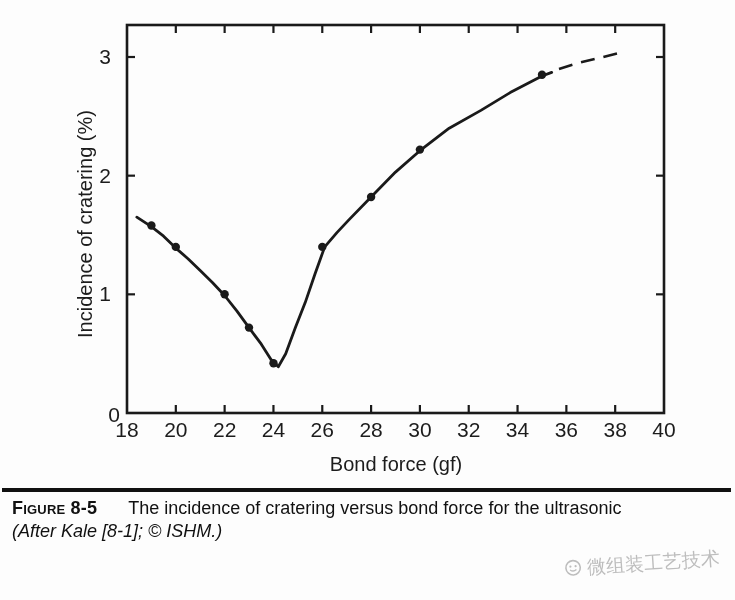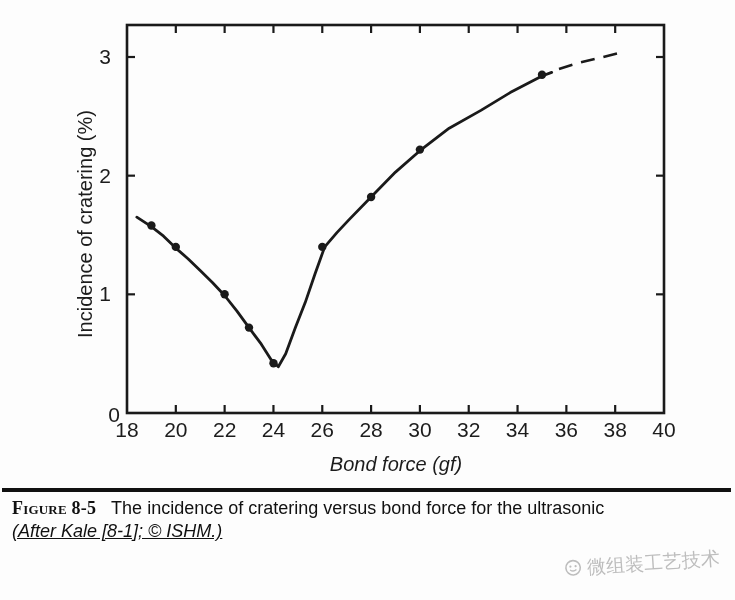--- a/index.html
+++ b/index.html
@@ -22,45 +22,43 @@
     white-space:nowrap;
     color:#1c1c1c;
   }
   .xlabel{
     position:absolute;
     left:396px;top:453px;
     transform:translateX(-50%);
     font-size:20px;
     white-space:nowrap;
     color:#1c1c1c;
-    font-style:italic;
   }
   .rule{
     position:absolute;
     left:2px;top:488px;
     width:729px;height:4px;
     background:#111;
   }
   .caption{
     position:absolute;
     left:12px;top:497px;
     width:720px;
     font-size:18px;
     line-height:23px;
     color:#111;
   }
   .caption .cap-line{white-space:nowrap;}
   .fig-label{
     font-weight:bold;
     font-variant:small-caps;
     letter-spacing:0.2px;
-    margin-right:15px;
-    font-family:Liberation Serif, serif;
+    margin-right:31px;
   }
-  .cap-italic{font-style:italic;text-decoration:underline;}
+  .cap-italic{font-style:italic;}
   .watermark{
     position:absolute;
     left:563px;top:551px;
     display:flex;align-items:center;gap:4px;
     transform:rotate(-4deg);
     color:#b3b3b3;
     opacity:0.85;
     font-size:19px;
     white-space:nowrap;
     pointer-events:none;

